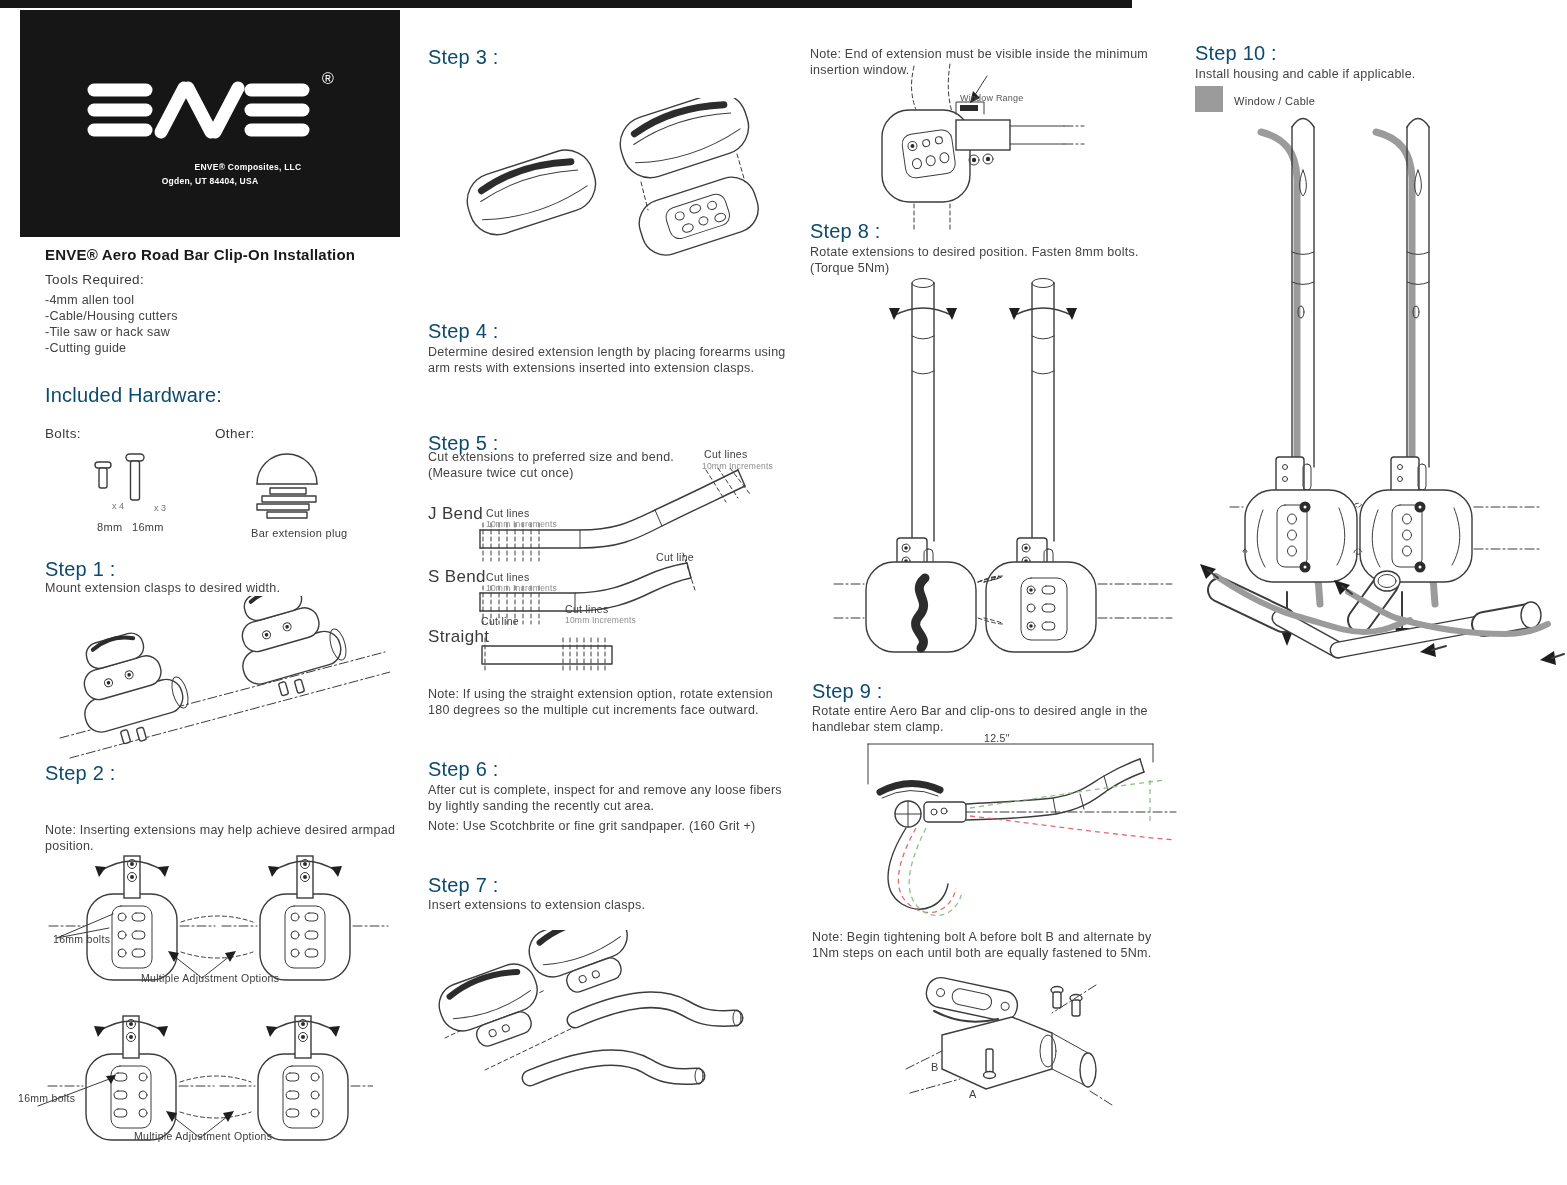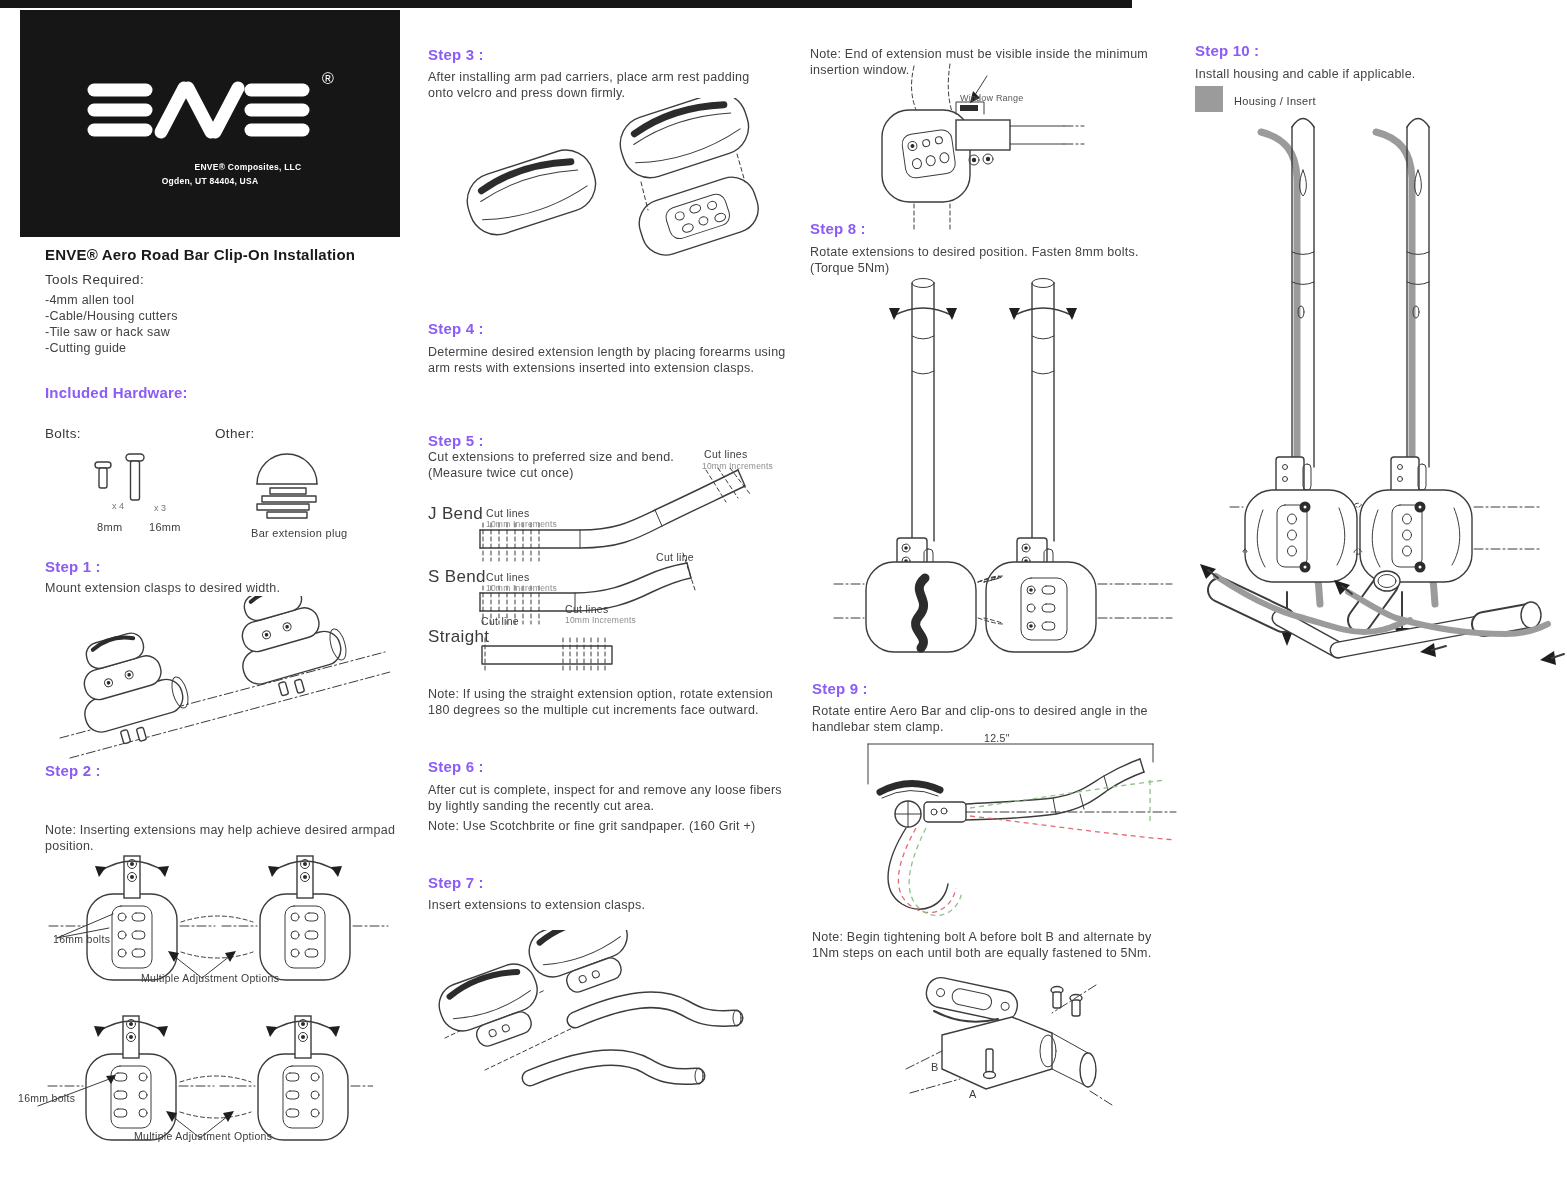--- a/index.html
+++ b/index.html
@@ -1,21 +1,21 @@
 <!DOCTYPE html>
 <html><head>
 <meta charset="utf-8">
 <style>
   *{margin:0;padding:0;box-sizing:border-box}
   html,body{background:#ffffff}
   .page{position:relative;width:1567px;height:1185px;background:#fff;overflow:hidden;
         font-family:"Liberation Sans",sans-serif;color:#3f3f3f}
   .abs{position:absolute}
   .h1{font-weight:700;color:#191919;font-size:15px;letter-spacing:.2px}
-  .h2{font-weight:700;color:#8b5cf6;font-size:15px;letter-spacing:.2px}
+  .h2{font-weight:400;color:#0c4a6e;font-size:20px;letter-spacing:.2px}
   .sub{font-size:13.5px;color:#393939;letter-spacing:.35px}
   .body{font-size:12.5px;line-height:16px;letter-spacing:.25px;color:#424242}
   .lab{font-size:11px;letter-spacing:.3px;color:#3c3c3c}
   .lab-sm{font-size:10.5px;letter-spacing:.3px;color:#3c3c3c}
   .lab-xs{font-size:8.5px;color:#8d8d8d;letter-spacing:.2px}
   .lab-tiny{font-size:9px;color:#5a5a5a;letter-spacing:.2px}
   .bend{font-size:17px;color:#3a3a3a;letter-spacing:.35px}
   .qty{font-size:9px;color:#777}
   .brand-panel{background:#161616}
   .company{color:#fff;font-size:8.5px;font-weight:700;letter-spacing:.25px;text-align:center}
@@ -80,21 +80,21 @@
 
   <svg class="abs" style="left:90px;top:452px" width="62" height="66" viewBox="0 0 62 66">
     <rect class="lnF" x="5" y="10" width="16" height="6" rx="3"></rect>
     <rect class="lnF" x="9" y="16" width="8" height="20" rx="2"></rect>
     <rect class="lnF" x="36" y="2" width="18" height="7" rx="3.5"></rect>
     <rect class="lnF" x="40.5" y="9" width="9" height="39" rx="2"></rect>
   </svg>
   <div class="abs qty" style="left:112px;top:501px">x 4</div>
   <div class="abs qty" style="left:154px;top:503px">x 3</div>
   <div class="abs lab" style="left:97px;top:521px">8mm</div>
-  <div class="abs lab" style="left:149px;top:521px">16mm</div>
+  <div class="abs lab" style="left:132px;top:521px">16mm</div>
 
   <svg class="abs" style="left:250px;top:448px" width="74" height="76" viewBox="0 0 74 76">
     <path class="ln" d="M7,36 A30,30 0 0 1 67,36"></path>
     <line class="ln" x1="7" y1="36" x2="67" y2="36"></line>
     <rect class="ln" x="20" y="40" width="36" height="6"></rect>
     <rect class="ln" x="12" y="48" width="54" height="6"></rect>
     <rect class="ln" x="7" y="56" width="52" height="6"></rect>
     <rect class="ln" x="17" y="64" width="40" height="6"></rect>
   </svg>
   <div class="abs lab" style="left:251px;top:527px">Bar extension plug</div>
@@ -207,24 +207,20 @@
     <line class="ln thin" x1="172" y1="128" x2="200" y2="106"></line>
     <polygon class="arr" points="138,101 149,103 144,112"></polygon>
     <polygon class="arr" points="206,101 195,103 200,112"></polygon>
     <line class="ln thin" x1="10" y1="96" x2="84" y2="68"></line>
     <polygon class="arr" points="88,65 78,66 83,74"></polygon>
   </svg>
   <div class="abs lab-sm" style="left:18px;top:1092px">16mm bolts</div>
   <div class="abs lab-sm" style="left:134px;top:1130px">Multiple Adjustment Options</div>
 
   <div class="abs h2" style="left:428px;top:46px">Step 3 :</div>
-  <div class="abs" style="left:428px;top:69px">
-    <div class="body">After installing arm pad carriers, place arm rest padding</div>
-    <div class="body">onto velcro and press down firmly.</div>
-  </div>
 
   <svg class="abs" style="left:445px;top:98px" width="330" height="212" viewBox="0 0 330 212">
     <g transform="translate(15,85) rotate(-18)">
       <rect class="lnF" x="0" y="0" width="130" height="62" rx="28"></rect>
       <path class="dkl" stroke-width="7" d="M18,14 Q62,0 112,14"></path>
       <path class="ln thin" d="M14,24 Q62,10 116,24"></path>
       <path class="ln thin" d="M10,42 Q65,58 120,42"></path>
     </g>
     <g transform="translate(168,28) rotate(-18)">
       <rect class="lnF" x="0" y="0" width="130" height="62" rx="28"></rect>
@@ -528,21 +524,21 @@
     <line class="ln thin dd" x1="10" y1="120" x2="60" y2="106"></line>
     <line class="ln thin dd" x1="196" y1="12" x2="152" y2="40"></line>
     <line class="ln thin dd" x1="190" y1="118" x2="212" y2="132"></line>
   </svg>
   <div class="abs lab" style="left:931px;top:1061px">B</div>
   <div class="abs lab" style="left:969px;top:1088px">A</div>
 
   <div class="abs h2" style="left:1195px;top:42px">Step 10 :</div>
   <div class="abs body" style="left:1195px;top:66px">Install housing and cable if applicable.</div>
   <div class="abs legend-swatch" style="left:1195px;top:86px;width:28px;height:26px"></div>
-  <div class="abs lab" style="left:1234px;top:95px">Housing / Insert</div>
+  <div class="abs lab" style="left:1234px;top:95px">Window / Cable</div>
 
   <svg class="abs" style="left:1228px;top:112px" width="315" height="548" viewBox="0 0 315 548">
 
     <path class="cable" d="M33,20 C57,26 68,40 69,66 L69,350 C69,385 73,405 81,428 C88,448 91,470 92,492"></path>
     <line class="ln" x1="64" y1="15" x2="64" y2="355"></line>
     <line class="ln" x1="86" y1="15" x2="86" y2="355"></line>
     <path class="ln" d="M64,15 Q75,-2 86,15"></path>
     <path class="ln thin" d="M75,58 C70,70 71,80 75,84 C79,80 80,70 75,58"></path>
     <ellipse class="ln thin" cx="73" cy="200" rx="3" ry="6"></ellipse>
     <path class="ln thin" d="M64,140 Q75,145 86,140"></path>

